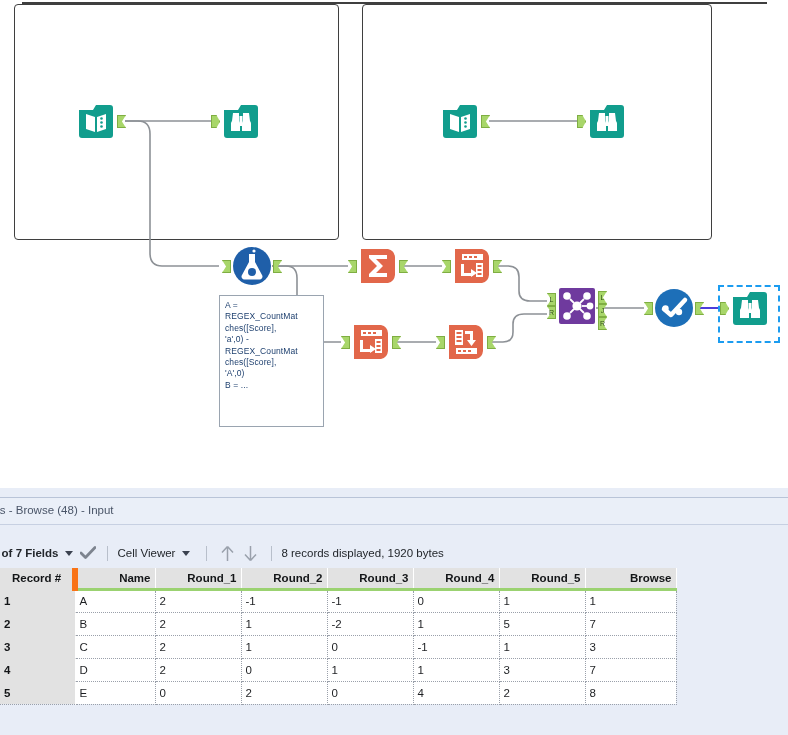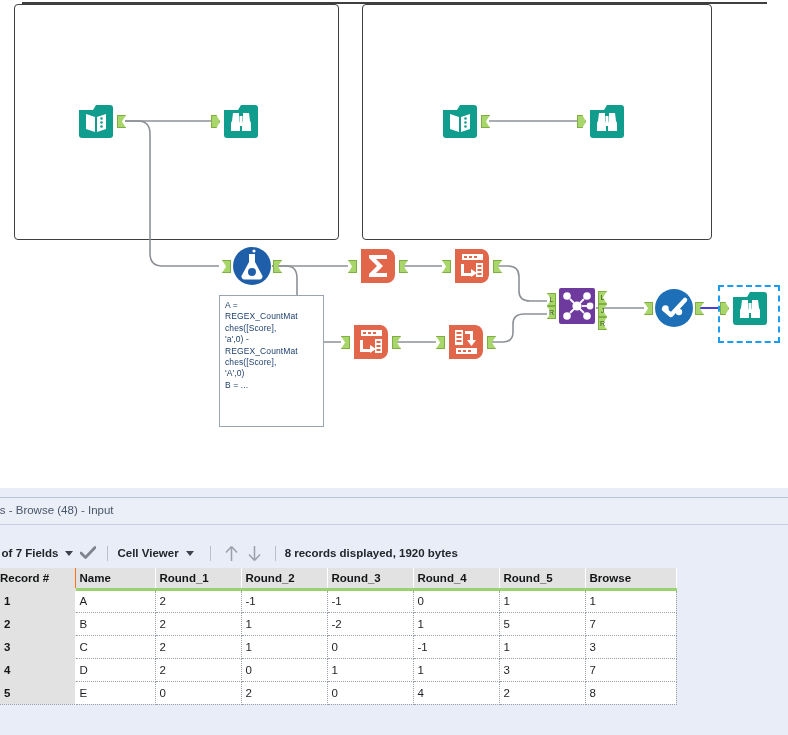--- a/index.html
+++ b/index.html
@@ -91,21 +91,21 @@
   }
   #results-title {
     position: absolute; left: -6px; top: 6px;
     font-size: 11.5px; color: #4a5568; white-space: nowrap;
   }
   #results-toolbar {
     position: absolute; left: 0; top: 52px; width: 788px; height: 26px;
     display: flex; align-items: center; gap: 0px;
     font-size: 11.5px; color: #22262b;
   }
-  .tb-item { display: flex; align-items: center; white-space: nowrap; font-weight: bold; }
+  .tb-item { display: flex; align-items: center; white-space: nowrap; }
   .tb-fields { font-weight: bold; margin-left: -8px; }
   .caret {
     display: inline-block; width: 0; height: 0; margin: 0 7px;
     border-left: 4px solid transparent; border-right: 4px solid transparent;
     border-top: 5px solid #3b4250;
   }
   .check-icon { display:inline-block; width: 16px; height: 14px; margin-right: 2px;}
   .sep {
     width: 1px; height: 15px; background: #b8bfcb; margin: 0 9px;
   }
@@ -122,30 +122,30 @@
     width: 676px;
     font-size: 11.5px;
   }
   table.data th {
     background: #e2e2e2;
     color: #131517;
     font-weight: bold;
     font-size: 11.5px;
     height: 21px;
     padding: 0 4px;
-    text-align: left;
+    text-align: right;
     border-right: 1px solid #ffffff;
     border-bottom: 3px solid #9bd271;
     position: relative;
   }
   table.data th.rec {
     text-align: left;
-    padding-left: 0;
+    padding-left: 12px;
     border-bottom: 3px solid #e2e2e2;
-    border-right: 1px solid #f97316;
+    border-right: 6px solid #f97316;
   }
   table.data td {
     height: 23px;
     padding: 0 4px;
     background: #ffffff;
     color: #1d1f22;
     border-right: 1px dotted #9aa0aa;
     border-bottom: 1px dotted #9aa0aa;
     text-align: left;
     vertical-align: middle;

